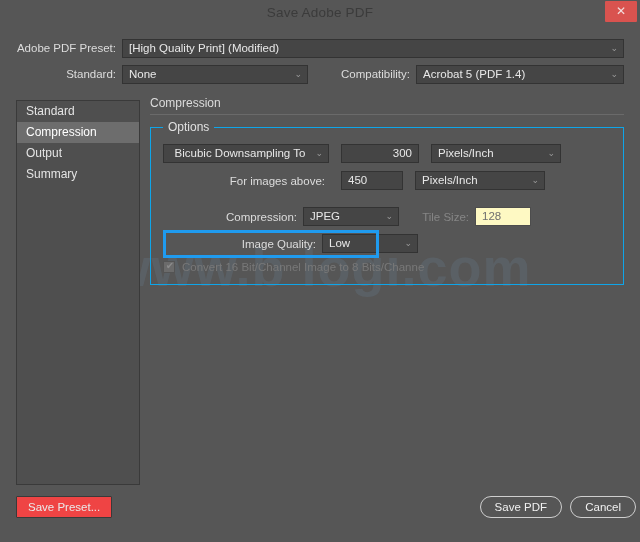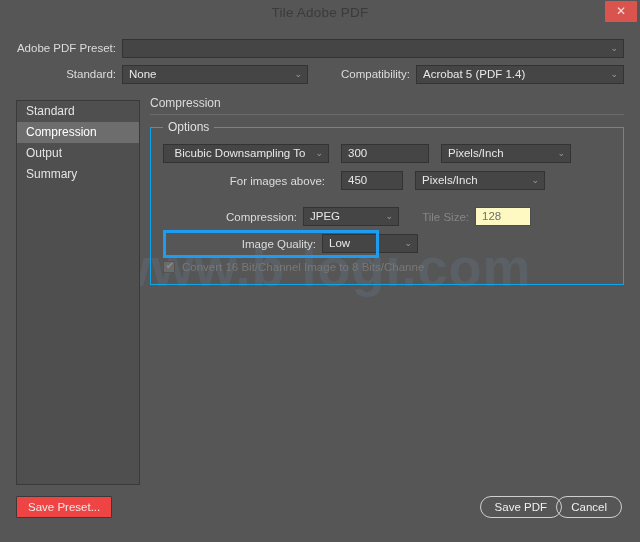--- a/index.html
+++ b/index.html
@@ -220,21 +220,21 @@
     align-items: center;
     position: absolute;
   }
   #opt-row-1 { left: 12px; top: 16px; }
   #opt-row-2 { left: 12px; top: 43px; }
   #opt-row-3 { left: 12px; top: 79px; }
   #opt-row-4 { left: 12px; top: 106px; }
   #opt-row-5 { left: 12px; top: 133px; }
 
   #sel-downsample { width: 166px; text-align: center; }
-  #txt-res { width: 88px; margin-left: 12px; }
+  #txt-res { width: 78px; margin-left: 12px; text-align: right; }
   #sel-unit-1 { width: 130px; margin-left: 12px; }
 
   #lbl-above { width: 166px; text-align: right; padding-right: 4px; box-sizing: border-box; }
   #txt-above { width: 62px; margin-left: 12px; }
   #sel-unit-2 { width: 130px; margin-left: 12px; }
 
   #lbl-compression { width: 140px; text-align: right; padding-right: 6px; box-sizing: border-box; }
   #sel-compression { width: 96px; }
   #lbl-tile { width: 76px; padding-right: 6px; box-sizing: border-box; color: #868686; }
   #txt-tile { width: 56px; }
@@ -310,39 +310,40 @@
     top: 10px;
     background: transparent;
     border: 1px solid #cfcfcf;
     border-radius: 11px;
     color: #f0f0f0;
     font-size: 11.5px;
     padding: 4px 14px;
     cursor: pointer;
   }
   #btn-savepdf { right: 78px; }
-  #btn-cancel  { right: 18px; text-align: center; }
+  #btn-cancel  { right: 4px; text-align: center; }
 </style>
 </head>
 <body>
 
 <div class="dialog">
 
   <div class="watermark">www.b          logi.com</div>
 
   <div class="titlebar">
-    <div class="titlebar-title">Tile Adobe PDF</div>
+    <div class="titlebar-title">Save Adobe PDF</div>
     <div class="close-btn">✕</div>
   </div>
 
   <div class="top-area">
 
     <div class="row" id="row-preset">
       <span class="field-label">Adobe PDF Preset:</span>
       <div class="select">
+        <span>[High Quality Print] (Modified)</span>
         <span class="chev">⌄</span>
       </div>
     </div>
 
     <div class="row" id="row-standard">
       <span class="field-label" id="lbl-standard">Standard:</span>
       <div class="select" id="sel-standard">
         <span>None</span>
         <span class="chev">⌄</span>
       </div>

